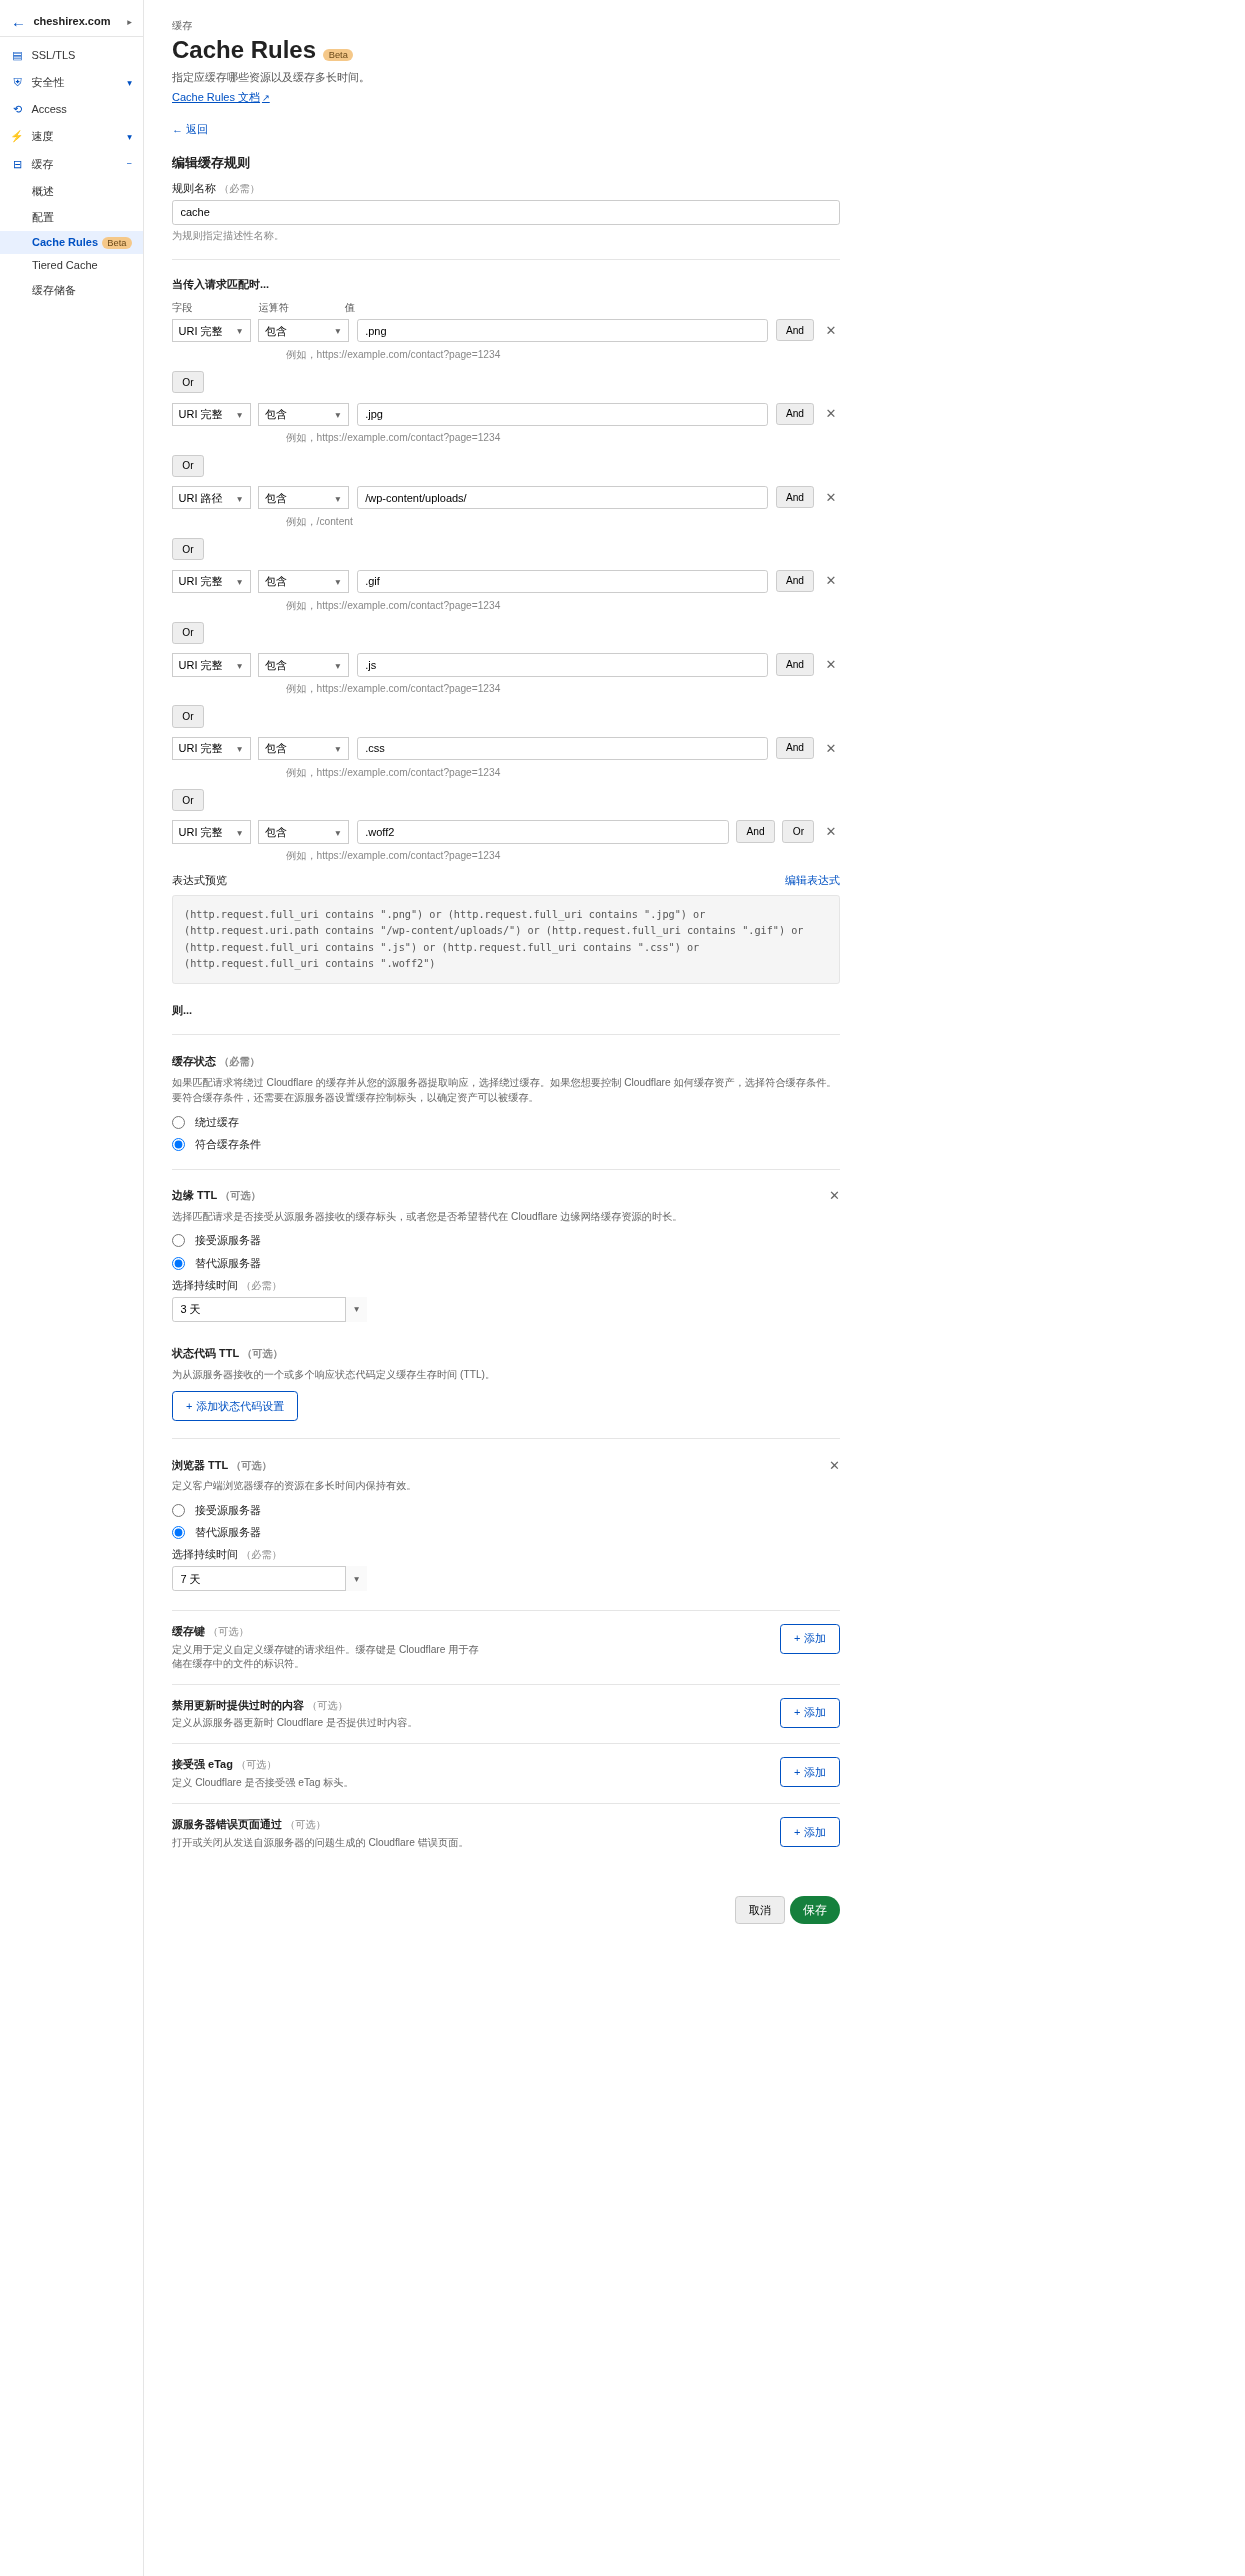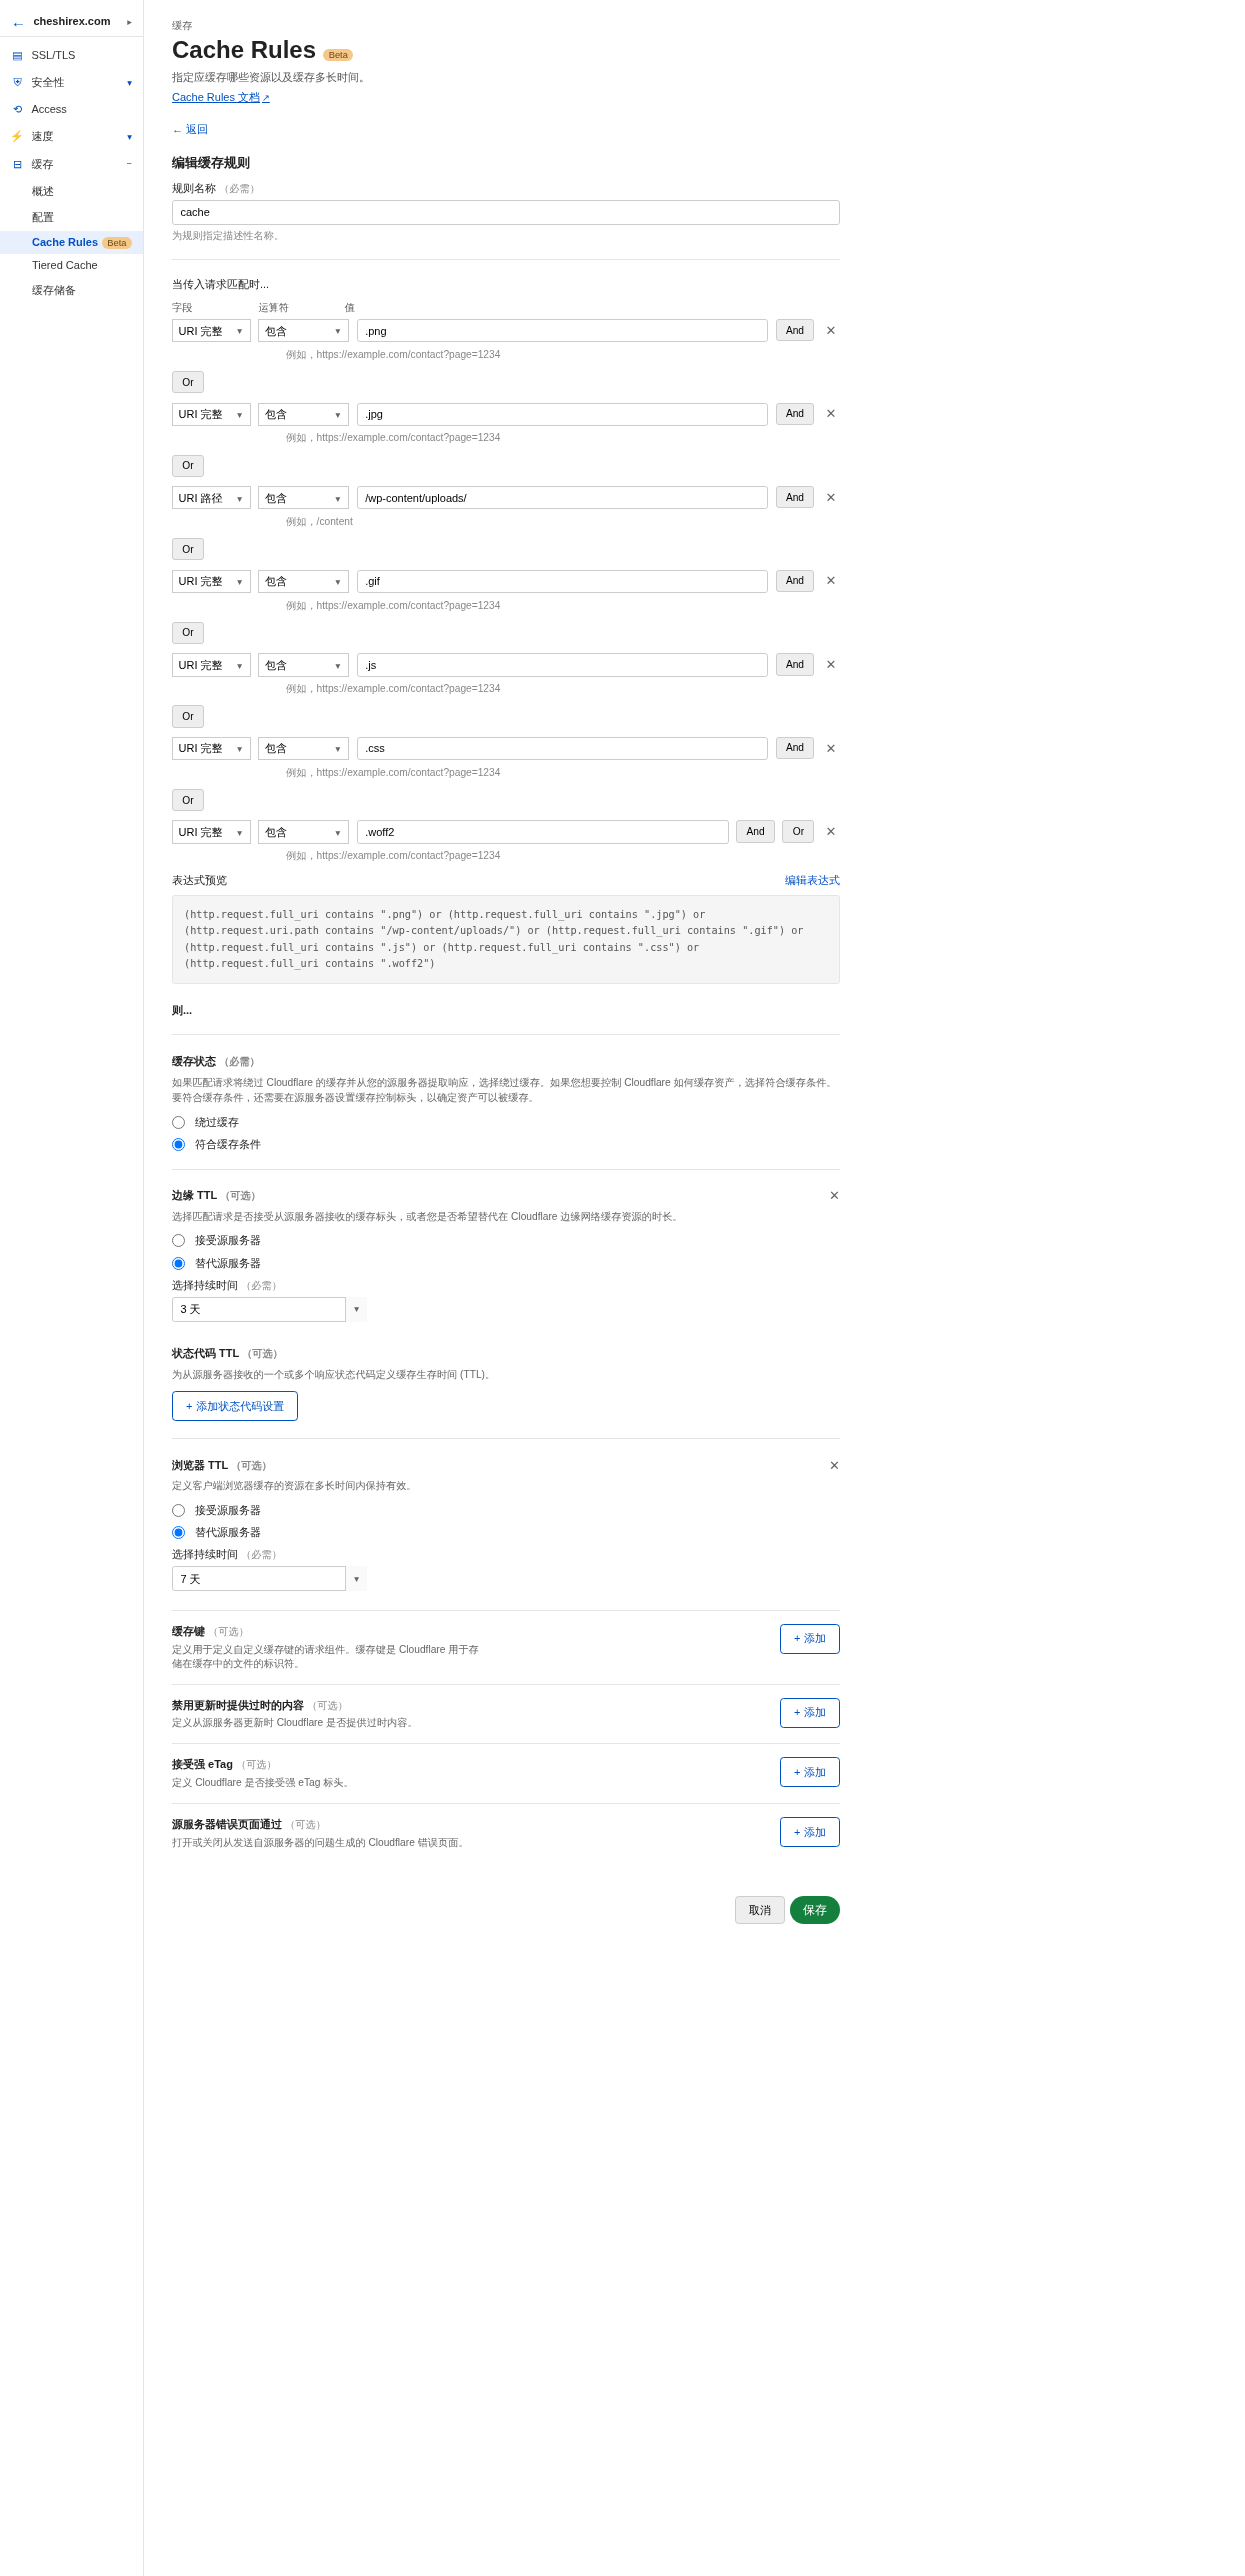--- a/index.html
+++ b/index.html
@@ -24,21 +24,21 @@
 .subtitle{font-size:11px;color:#555;margin-bottom:5.6px}
 .doc-link{color:#0051c3;font-size:11px;text-decoration:underline}
 .ext-icon{font-size:9.3px;margin-left:1.9px}
 .return-link{color:#0051c3;font-size:11px;margin:16.7px 0;display:inline-block}
 .section-title{font-size:13px;font-weight:600;margin-bottom:9.3px}
 .field-label{font-size:11px;margin-bottom:3.7px}
 .required{color:#888;font-size:10.2px}
 .text-input{width:100%;border:0.9px solid #ccc;padding:5.6px 7.4px;font-size:11px;border-radius:2.8px}
 .help-text{font-size:10.2px;color:#888;margin-top:3.7px}
 .divider{border:none;border-top:0.9px solid #e5e5e5;margin:16.7px 0}
-.match-header{font-size:11px;font-weight:400;margin-bottom:9.3px}
+.match-header{font-size:11px;font-weight:700;margin-bottom:9.3px}
 .match-cols{display:flex;gap:7.4px;margin-bottom:3.7px}
 .col-label{font-size:10.2px;color:#555}
 .match-row{display:flex;gap:7.4px;align-items:flex-start;margin-bottom:5.6px}
 .select{border:0.9px solid #ccc;padding:4.6px 5.6px;font-size:11px;border-radius:0;background:#fff;appearance:none;position:relative}
 .select-wrap{position:relative;display:inline-block}
 .select-wrap::after{content:"▼";position:absolute;right:7.4px;top:7.4px;font-size:8.3px;color:#666;pointer-events:none}
 .select.field{width:79px}
 .select.op{width:91px}
 .val-input{flex:1;border:0.9px solid #ccc;padding:4.6px 7.4px;font-size:11px;border-radius:2.8px}
 .btn-and,.btn-or{background:#eee;border:0.9px solid #ccc;padding:4.6px 9.3px;font-size:10.2px;border-radius:2.8px;cursor:pointer}

